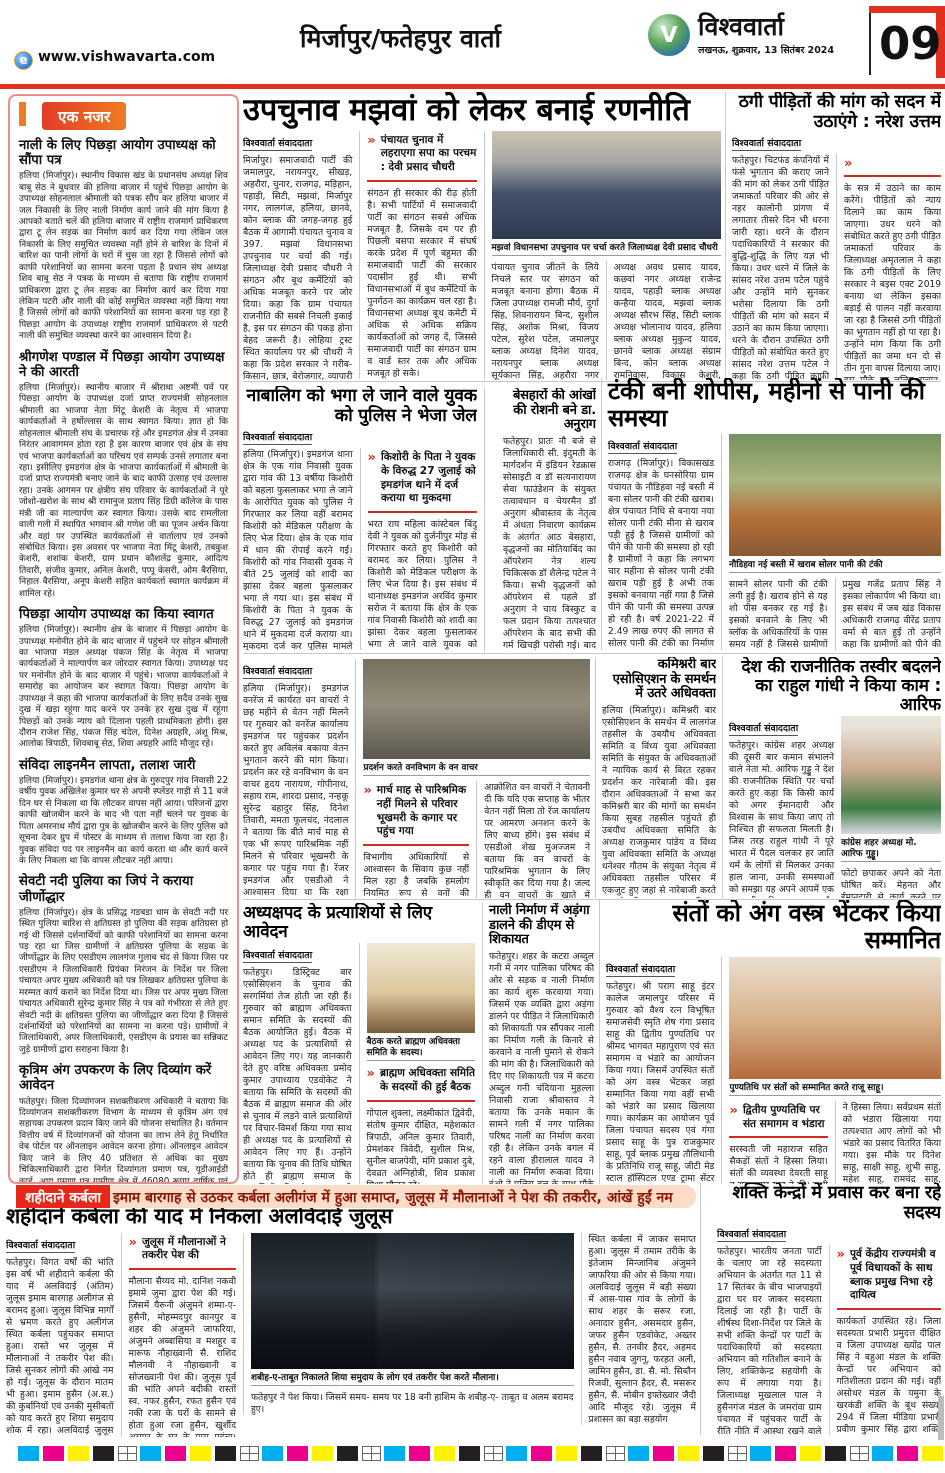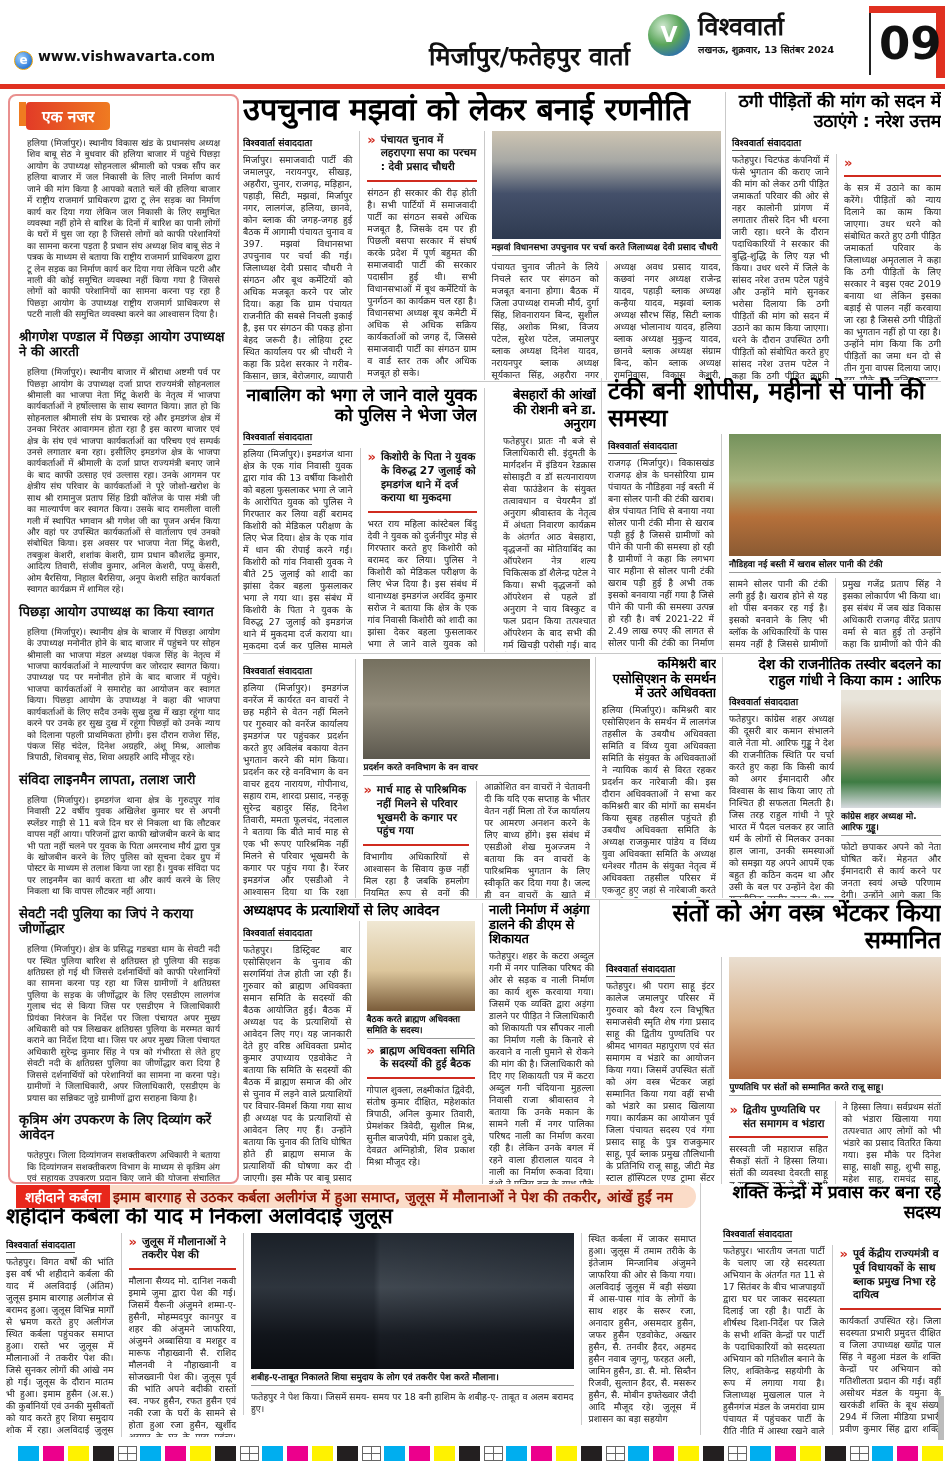--- a/index.html
+++ b/index.html
@@ -1,20 +1,20 @@
 <!DOCTYPE html>
 <html><head>
 <meta charset="utf-8">
 <style>
   html,body{margin:0;padding:0}
   body{width:945px;height:1473px;position:relative;background:#fff;
        font-family:"DejaVu Sans","Liberation Sans",sans-serif;color:#111;overflow:hidden}
   .art{position:absolute;overflow:hidden;box-sizing:border-box}
   .hl{font-weight:bold;color:#000;line-height:1.12;letter-spacing:-.2px}
-  .h31{font-size:31px}.h21{font-size:24px}.h18{font-size:17.5px}.h15{font-size:14px}.h13{font-size:13px}
+  .h31{font-size:31px}.h21{font-size:24px}.h18{font-size:17.5px}.h15{font-size:17px}.h13{font-size:13px}
   .ctr{text-align:right}
   .by{font-weight:bold;font-size:9.3px;border-bottom:1px solid #555;display:inline-block;padding-bottom:1px;margin:3px 0 3px}
   .body{font-size:9.1px;line-height:1.32;text-align:justify;color:#222;margin:0}
   .cols{display:flex;gap:7px;align-items:flex-start}
   .c{flex:1;min-width:0}
   .c.bl{border-left:1px solid #c9c9c9;padding-left:7px}
   .pq{display:flex;gap:5px;font-weight:bold;font-size:10.6px;line-height:1.3;border-bottom:2px solid #d02b1f;padding-bottom:6px;margin:2px 0 5px}
   .pq .mk{color:#d02b1f;font-size:13px;line-height:1}
   .cap{font-weight:bold;font-size:8.8px;margin:3px 0 5px;border-bottom:1px solid #999;padding-bottom:2px;line-height:1.25}
   .ph{width:100%;position:relative;background:#b0a894}
@@ -22,35 +22,35 @@
   .ph-tank{height:122px;background:linear-gradient(180deg,#74925c,#a9b47e 38%,#b5703a 68%,#8a5a33)}
   .ph-protest{height:100px;background:linear-gradient(180deg,#75705f,#938d7c 45%,#5c584e)}
   .ph-portrait{height:118px;background:linear-gradient(180deg,#e8e4da 8%,#caa98c 46%,#3e7c43 78%,#d8dbe0)}
   .ph-table{height:90px;background:linear-gradient(180deg,#f0e8d4,#dcc69c 55%,#7a5c3a)}
   .ph-santon{height:122px;background:linear-gradient(180deg,#eadfd1,#d8b089 52%,#b46a3c)}
   .ph-julus{height:136px;background:linear-gradient(90deg,#4c545e 38%,#6b737c 40%,#575f69 100%),linear-gradient(180deg,#57606b,#9aa0a6 40%,#3a3f49 75%,#23262e);background-blend-mode:multiply}
   
   #hdr{position:absolute;left:0;top:0;width:945px;height:84px}
   #hdr .url{position:absolute;left:14px;top:48px;font-weight:bold;font-size:14px}
   #hdr .eicon{display:inline-block;width:17px;height:17px;border-radius:50%;background:radial-gradient(circle at 35% 35%,#9fd1ff,#2f7bd6 70%);color:#fff;font-size:12px;text-align:center;line-height:17px;vertical-align:-3px;border:1px solid #e7a10a}
-  #hdr .sec{position:absolute;left:300px;top:38px;width:330px;text-align:right;font-weight:bold;font-size:25px}
+  #hdr .sec{position:absolute;left:300px;top:20px;width:330px;text-align:left;font-weight:bold;font-size:25px}
   #hdr .logo{position:absolute;left:648px;top:14px;display:flex;gap:8px;align-items:center}
   #hdr .globe{width:42px;height:42px;border-radius:50%;background:radial-gradient(circle at 35% 30%,#cfe9cf,#5aa55a 45%,#2d6fae 80%);color:#fff;font-weight:bold;font-size:22px;text-align:center;line-height:42px}
   #hdr .brand{font-weight:bold;font-size:25px;line-height:1}
   #hdr .bsub{font-weight:bold;font-size:9.5px;margin-top:4px}
   #pgno{position:absolute;right:0;top:6px;width:76px;height:72px;border-top:7px solid #e03020;border-right:9px solid #e03020;box-sizing:border-box;text-align:center}
   #pgno span{display:inline-block;border-left:2px solid #222;padding-left:8px;font-size:45px;font-weight:bold;line-height:62px}
   #redrule{position:absolute;left:0;top:84px;width:945px;height:5px;background:#e03020}
   
   #eknazar{position:absolute;left:8px;top:94px;width:231px;height:1090px;border:2px solid #e9908f;border-radius:8px;padding:6px 9px;box-sizing:border-box;overflow:hidden;background:#fff}
-  .en-head{display:flex;align-items:flex-start;gap:0}
+  .en-head{display:flex;align-items:flex-start;gap:16px}
   .en-tab{width:7px;height:24px;background:#ef7b21}
   .en-pill{background:linear-gradient(90deg,#e23b27,#ef7b21);color:#fff;font-weight:bold;font-size:15.5px;padding:3px 16px;border-radius:4px}
   .en-art .eh{font-size:13.2px;font-weight:bold;margin:7px 0 3px;line-height:1.15}
-  .en-art p{font-size:8.8px;line-height:1.3;text-align:justify;margin:8px;color:#222}
+  .en-art p{font-size:8.8px;line-height:1.3;text-align:justify;margin:0;color:#222}
   
   .kb-label{position:absolute;left:16px;top:1185px;background:#e8271b;color:#fff;font-weight:bold;font-size:14px;padding:2px 9px;z-index:2}
   .kb-kicker{position:absolute;left:103px;top:1185px;width:593px;background:#fbdcc8;color:#8a1505;font-weight:bold;font-size:14px;padding:2px 10px;border-radius:0 13px 13px 0;white-space:nowrap;overflow:hidden;box-sizing:border-box;z-index:1}
   .hline{position:absolute;height:1px;background:#c8c8c8}
   
   .pmg{position:absolute;top:1446px;display:flex;gap:4px;height:15px}
   .pmg i{width:21px;height:15px;display:block}
   .pmg .cy{background:#00aeef}.pmg .mg{background:#ec008c}.pmg .yl{background:#fff200}.pmg .bk{background:#231f20}
   .pmg .reg{width:17px;height:13px;border:1px solid #666;background:
      linear-gradient(#666,#666) 50% 0/1px 100% no-repeat,
@@ -78,20 +78,21 @@
   </div>
 </div>
 <div id="redrule"></div>
 
 <div id="eknazar">
   <div class="en-head">
     <span class="en-tab"></span>
     <span class="en-pill">एक नजर</span>
   </div>
   <div class="en-art">
+    <div class="eh">नाली के लिए पिछड़ा आयोग उपाध्यक्ष को सौंपा पत्र</div>
     <p>हलिया (मिर्जापुर)। स्थानीय विकास खंड के प्रधानसंघ अध्यक्ष शिव बाबू सेठ ने बुधवार की हलिया बाजार में पहुंचे पिछड़ा आयोग के उपाध्यक्ष सोहनलाल श्रीमाली को पत्रक सौंप कर हलिया बाजार में जल निकासी के लिए नाली निर्माण कार्य जाने की मांग किया है आपको बताते चलें की हलिया बाजार में राष्ट्रीय राजमार्ग प्राधिकरण द्वारा टू लेन सड़क का निर्माण कार्य कर दिया गया लेकिन जल निकासी के लिए समुचित व्यवस्था नहीं होने से बारिश के दिनों में बारिश का पानी लोगों के घरों में घुस जा रहा है जिससे लोगों को काफी परेशानियों का सामना करना पड़ता है प्रधान संघ अध्यक्ष शिव बाबू सेठ ने पत्रक के माध्यम से बताया कि राष्ट्रीय राजमार्ग प्राधिकरण द्वारा टू लेन सड़क का निर्माण कार्य कर दिया गया लेकिन पटरी और नाली की कोई समुचित व्यवस्था नहीं किया गया है जिससे लोगों को काफी परेशानियों का सामना करना पड़ रहा है पिछड़ा आयोग के उपाध्यक्ष राष्ट्रीय राजमार्ग प्राधिकरण से पटरी नाली की समुचित व्यवस्था करने का आश्वासन दिया है।</p>
   </div>
   <div class="en-art">
     <div class="eh">श्रीगणेश पण्डाल में पिछड़ा आयोग उपाध्यक्ष ने की आरती</div>
     <p>हलिया (मिर्जापुर)। स्थानीय बाजार में श्रीराधा अष्टमी पर्व पर पिछड़ा आयोग के उपाध्यक्ष दर्जा प्राप्त राज्यमंत्री सोहनलाल श्रीमाली का भाजपा नेता मिंटू केशरी के नेतृत्व में भाजपा कार्यकर्ताओं ने हर्षोल्लास के साथ स्वागत किया। ज्ञात हो कि सोहनलाल श्रीमाली संघ के प्रचारक रहे और इमडगंज क्षेत्र में उनका निरंतर आवागमन होता रहा है इस कारण बाजार एवं क्षेत्र के संघ एवं भाजपा कार्यकर्ताओं का परिचय एवं सम्पर्क उनसे लगातार बना रहा। इसीलिए इमडगंज क्षेत्र के भाजपा कार्यकर्ताओं में श्रीमाली के दर्जा प्राप्त राज्यमंत्री बनाए जाने के बाद काफी उत्साह एवं उल्लास रहा। उनके आगमन पर क्षेत्रीय संघ परिवार के कार्यकर्ताओं ने पूरे जोशो-खरोश के साथ श्री रामानुज प्रताप सिंह डिग्री कॉलेज के पास मंत्री जी का माल्यार्पण कर स्वागत किया। उसके बाद रामलीला वाली गली में स्थापित भगवान श्री गणेश जी का पूजन अर्चन किया और वहां पर उपस्थित कार्यकर्ताओं से वार्तालाप एवं उनको संबोधित किया। इस अवसर पर भाजपा नेता मिंटू केशरी, तबकुश केशरी, शशांक केशरी, ग्राम प्रधान कौशलेंद्र कुमार, आदित्य तिवारी, संजीव कुमार, अनिल केशरी, पप्पू केसरी, ओम बैरसिया, निहाल बैरसिया, अनूप केशरी सहित कार्यकर्ता स्वागत कार्यक्रम में शामिल रहे।</p>
   </div>
   <div class="en-art">
     <div class="eh">पिछड़ा आयोग उपाध्यक्ष का किया स्वागत</div>
     <p>हलिया (मिर्जापुर)। स्थानीय क्षेत्र के बाजार में पिछड़ा आयोग के उपाध्यक्ष मनोनीत होने के बाद बाजार में पहुंचने पर सोहन श्रीमाली का भाजपा मंडल अध्यक्ष पंकज सिंह के नेतृत्व में भाजपा कार्यकर्ताओं ने माल्यार्पण कर जोरदार स्वागत किया। उपाध्यक्ष पद पर मनोनीत होने के बाद बाजार में पहुंचे। भाजपा कार्यकर्ताओं ने समारोह का आयोजन कर स्वागत किया। पिछड़ा आयोग के उपाध्यक्ष ने कहा की भाजपा कार्यकर्ताओं के लिए सदैव उनके सुख दुख में खड़ा रहूंगा याद करने पर उनके हर सुख दुख में रहूंगा पिछड़ों को उनके न्याय को दिलाना पहली प्राथमिकता होगी। इस दौरान राजेश सिंह, पंकज सिंह चंदेल, दिनेश अग्रहरि, अंशू मिश्र, आलोक त्रिपाठी, शिवबाबू सेठ, शिवा अग्रहरि आदि मौजूद रहे।</p>
   </div>
@@ -306,21 +307,21 @@
       <div class="ph ph-julus"></div>
       <div class="cap">शबीह-ए-ताबूत निकालते शिया समुदाय के लोग एवं तकरीर पेश करते मौलाना।</div>
       <p class="body">फतेहपुर ने पेश किया। जिसमें समय-  समय पर 18 बनी हाशिम के शबीह-ए-  ताबूत व अलम बरामद हुए।</p>
     </div>
     <div class="c bl" style="max-width:108px">
       <p class="body">स्थित कर्बला में जाकर समाप्त हुआ। जुलूस में तमाम तरीके के इंतेजाम मिन्जानिब अंजुमने जाफरिया की ओर से किया गया। अलविदाई जुलूस में बड़ी संख्या में आस-पास गांव के लोगों के साथ शहर के सरूर रजा, अनादार हुसैन, असमदार हुसैन, जफर हुसैन एडवोकेट, अख्तर हुसैन, सै. तनवीर हैदर, अहमद हुसैन नवाब जुगनू, फरहत अली, जामिन हुसैन, डा. सै. मो. सिब्तैन रिजवी, सुल्तान हैदर, सै. मसरूर हुसैन, सै. मोबीन इफ्तेख्वार जैदी आदि मौजूद रहे। जुलूस में प्रशासन का बड़ा सहयोग</p>
     </div>
   </div>
 </div>
 
-<div class="art" style="left:700px;top:1183px;width:241px;height:252px;border-left:1px solid #c9c9c9;padding-left:22px">
+<div class="art" style="left:700px;top:1183px;width:241px;height:252px;border-left:1px solid #c9c9c9;padding-left:16px">
   <div class="hl h18 ctr">शक्ति केन्द्रों में प्रवास कर बना रहे सदस्य</div>
   <span class="by">विश्ववार्ता संवाददाता</span>
   <div class="cols">
     <p class="c body">फतेहपुर। भारतीय जनता पार्टी के चलाए जा रहे सदस्यता अभियान के अंतर्गत गत 11 से 17 सितंबर के बीच भाजपाइयों द्वारा घर घर जाकर सदस्यता दिलाई जा रही है। पार्टी के शीर्षस्थ दिशा-निर्देश पर जिले के सभी शक्ति केन्द्रों पर पार्टी के पदाधिकारियों को सदस्यता अभियान को गतिशील बनाने के लिए, शक्तिकेन्द्र सहयोगी के रूप में लगाया गया है। जिलाध्यक्ष मुखलाल पाल ने हुसैनगंज मंडल के जमरांवा ग्राम पंचायत में पहुंचकर पार्टी के रीति नीति में आस्था रखने वाले लोगों को सदस्यता दिलाई। सदस्यता कार्यक्रम के दौरान बड़कू सिंह, शिवशरण पाल, अवनीश मौर्य सहित बड़ी संख्या में कार्यकर्ता उपस्थित रहे। पूर्व केंद्रीय राज्यमंत्री साध्वी निरंजन ज्योति ने नरैया मंडल के दूधीकार में सदस्यता अभियान चलाया। साथ में पूर्व जिलाध्यक्ष रमाकांत बाजपेई, जितेन्द्र सिंह गौतम सहित मंडल अध्यक्ष व</p>
     <div class="c bl">
       <div class="pq">
         <span class="mk">»</span>
         <span>पूर्व केंद्रीय राज्यमंत्री व पूर्व विधायकों के साथ ब्लाक प्रमुख निभा रहे दायित्व</span>
       </div>
       <p class="body">कार्यकर्ता उपस्थित रहे। जिला सदस्यता प्रभारी प्रमुदत्त दीक्षित व जिला उपाध्यक्ष ख्योंद्र पाल सिंह ने बहुआ मंडल के शक्ति केन्द्रों पर अभियान को गतिशीलता प्रदान की गई। वहीं असोथर मंडल के यमुना के खरकंडी शक्ति के बूथ संख्या 294 में जिला मीडिया प्रभारी प्रवीण कुमार सिंह द्वारा शक्ति केन्द्र सहयोगी के दायित्वों का निर्वहन करते हुए लोगों को सदस्यता दिलाई गई। साथ में शक्ति केन्द्र संयोजक माखनलाल निषाद भी उपस्थित रहे। असोथर नगर में जिला महामंत्री नीरज सिंह व कोडर शक्ति केन्द्र में नगर पंचायत अध्यक्ष नीरज सेंगर ने लोगों को सदस्यता दिलाई।</p>

